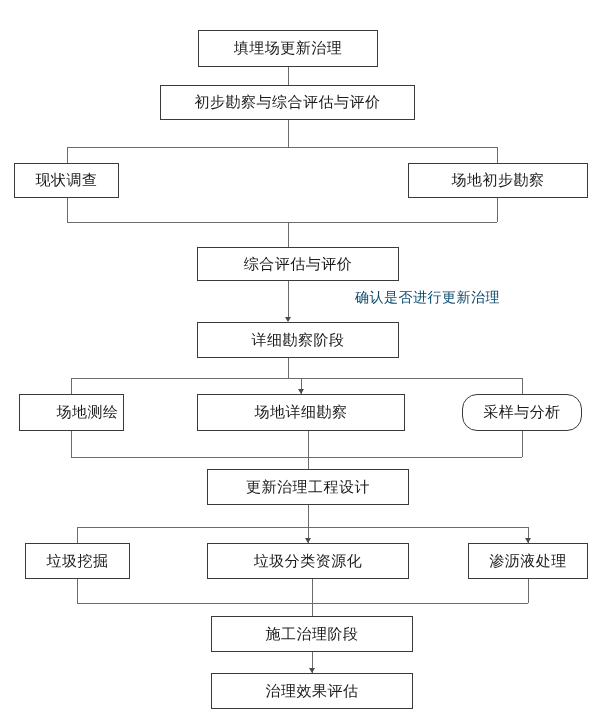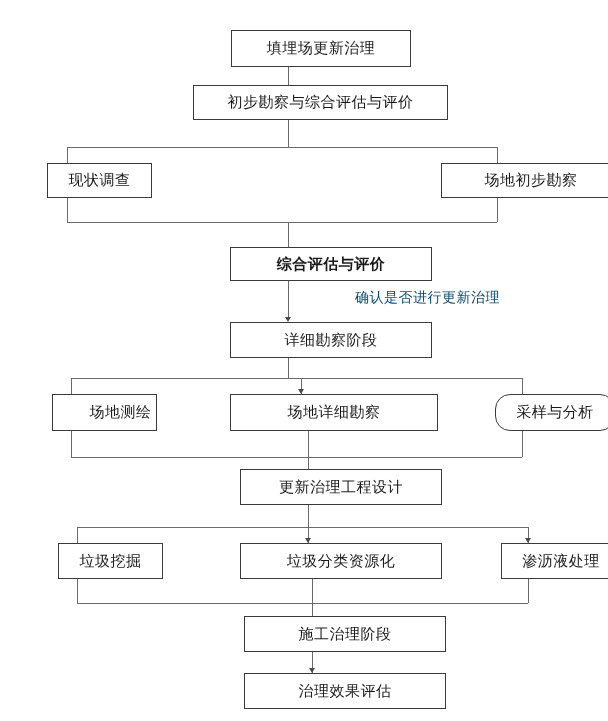--- a/index.html
+++ b/index.html
@@ -24,21 +24,20 @@
     border: 1px solid #3a3a3a;
     background: #ffffff;
     display: flex;
     align-items: center;
     justify-content: center;
     color: #1a1a1a;
     font-size: 15px;
     line-height: 1;
     letter-spacing: 0.5px;
     z-index: 3;
-    margin-left: 33px;
   }
   .annot {
     position: absolute;
     color: #0c4a6e;
     font-size: 14px;
     line-height: 1;
     white-space: nowrap;
     letter-spacing: 0.5px;
     z-index: 3;
   }
@@ -121,21 +120,21 @@
   </div>
 
   <div class="node" style="left:14px; top:163px; width:105px; height:35px;">
     <span>现状调查</span>
   </div>
 
   <div class="node" style="left:408px; top:163px; width:180px; height:35px;">
     <span>场地初步勘察</span>
   </div>
 
-  <div class="node" style="left:197px; top:247px; width:202px; height:34px;font-weight:bold;">
+  <div class="node" style="left:197px; top:247px; width:202px; height:34px;">
     <span>综合评估与评价</span>
   </div>
 
   <div class="node" style="left:197px; top:322px; width:202px; height:36px;">
     <span>详细勘察阶段</span>
   </div>
 
   <div class="node" style="left:19px; top:394px; width:105px; height:37px;padding-left:32px;">
     <span>场地测绘</span>
   </div>

